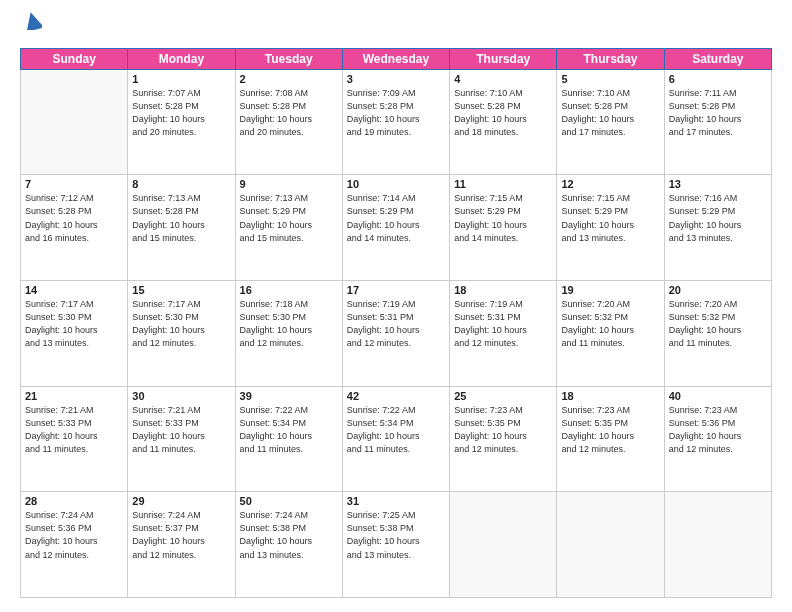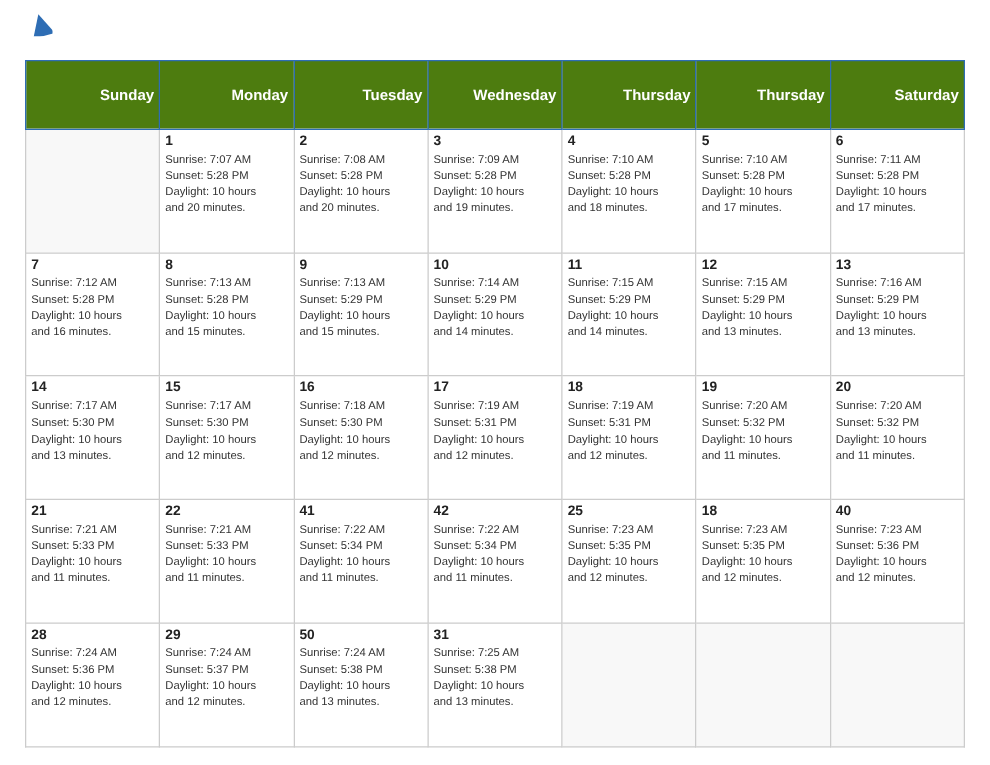--- a/index.html
+++ b/index.html
@@ -48,25 +48,25 @@
       font-weight: normal;
     }
     .calendar {
       flex: 1;
       border: 1px solid #bbb;
       border-collapse: collapse;
       width: 100%;
       table-layout: fixed;
     }
     .calendar th {
-      background: #4d7c0f;
+      background: #ec4899;
       color: #fff;
       font-size: 12px;
-      padding: 20px 4px;
-      text-align: right;
+      padding: 3px 4px;
+      text-align: center;
       border: 1px solid #2e6db4;
     }
     .calendar td {
       border: 1px solid #ccc;
       vertical-align: top;
       padding: 3px 4px;
       font-size: 9.5px;
       color: #333;
       background: #fff;
       height: 88px;
@@ -212,25 +212,25 @@
             <span class="day-num">20</span>
             <div class="day-info">Sunrise: 7:20 AM<br>Sunset: 5:32 PM<br>Daylight: 10 hours<br>and 11 minutes.</div>
           </td>
         </tr>
         <tr>
           <td>
             <span class="day-num">21</span>
             <div class="day-info">Sunrise: 7:21 AM<br>Sunset: 5:33 PM<br>Daylight: 10 hours<br>and 11 minutes.</div>
           </td>
           <td>
-            <span class="day-num">22</span>
+            <span class="day-num">30</span>
             <div class="day-info">Sunrise: 7:21 AM<br>Sunset: 5:33 PM<br>Daylight: 10 hours<br>and 11 minutes.</div>
           </td>
           <td>
-            <span class="day-num">41</span>
+            <span class="day-num">39</span>
             <div class="day-info">Sunrise: 7:22 AM<br>Sunset: 5:34 PM<br>Daylight: 10 hours<br>and 11 minutes.</div>
           </td>
           <td>
             <span class="day-num">42</span>
             <div class="day-info">Sunrise: 7:22 AM<br>Sunset: 5:34 PM<br>Daylight: 10 hours<br>and 11 minutes.</div>
           </td>
           <td>
             <span class="day-num">25</span>
             <div class="day-info">Sunrise: 7:23 AM<br>Sunset: 5:35 PM<br>Daylight: 10 hours<br>and 12 minutes.</div>
           </td>

